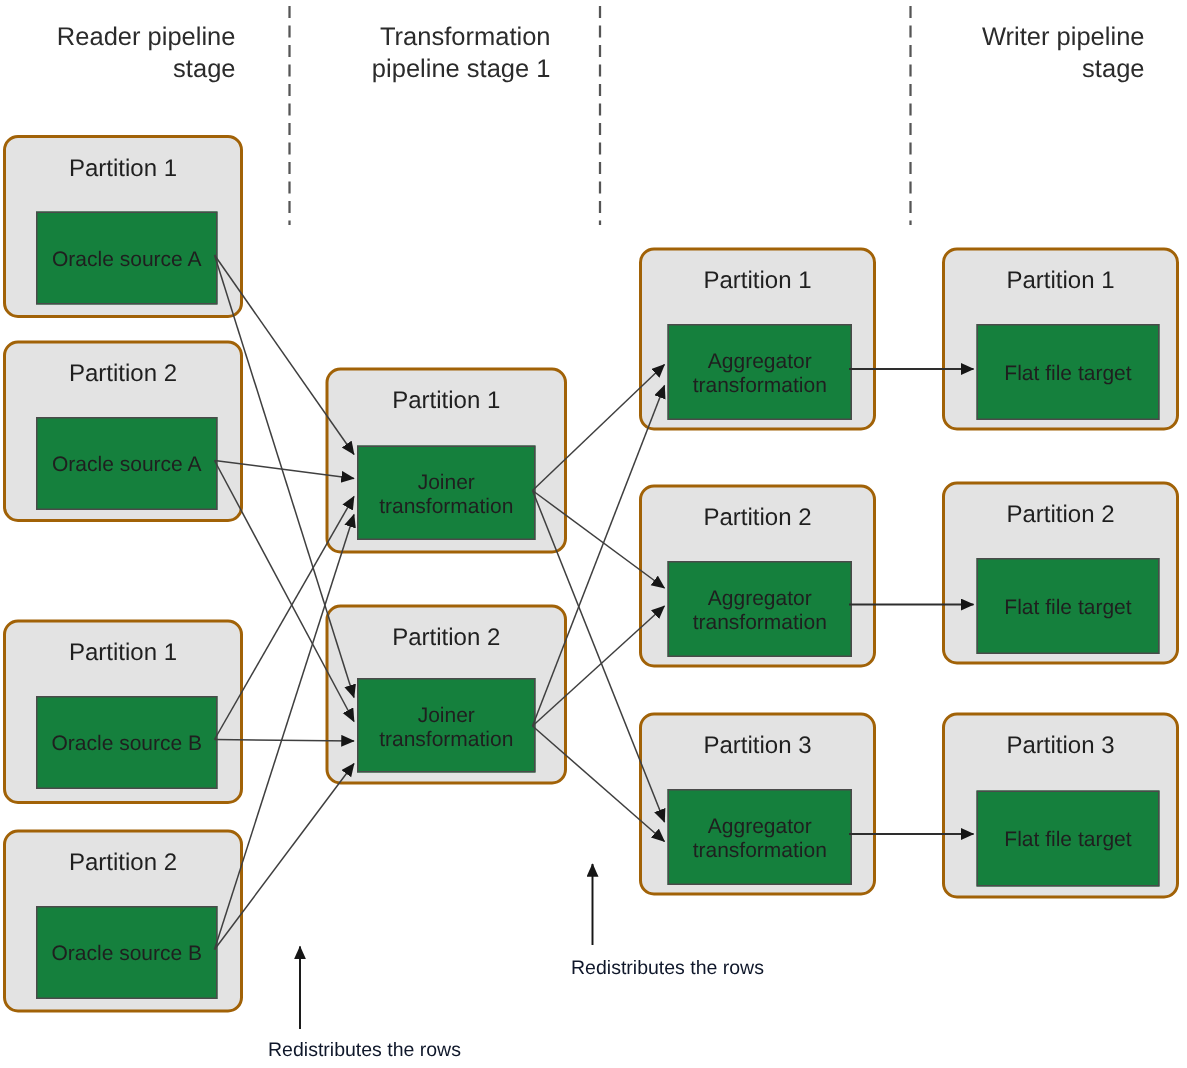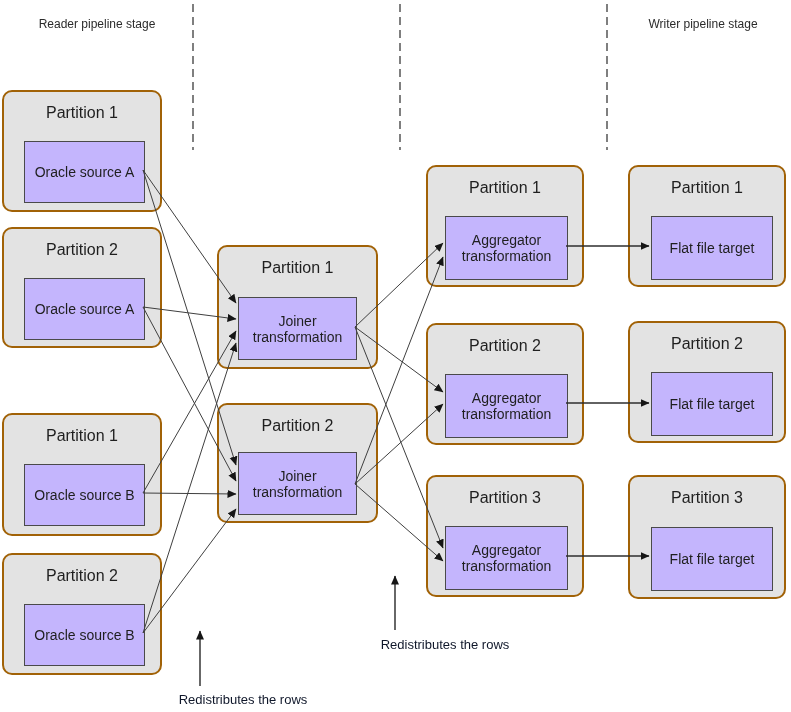--- a/index.html
+++ b/index.html
@@ -2,50 +2,51 @@
 <html><head>
 <meta charset="utf-8">
 <style>
   html, body { margin:0; padding:0; background:#ffffff; }
   .canvas {
     position:relative; width:791px; height:712px; overflow:hidden;
     background:#ffffff; color:#222;
     font-family:"Liberation Sans", sans-serif;
   }
   .hdr {
-    position:absolute; z-index:1; text-align:center;
-    font-size:12px; line-height:21px; color:#2b2b2b;
+    position:absolute; z-index:1; text-align:right;
+    font-size:17px; line-height:21px; color:#2b2b2b;
   }
   .pbox {
     position:absolute; z-index:2; box-sizing:border-box;
     background:#e3e3e3; border:2px solid #a16207; border-radius:10px;
   }
   .ptitle {
     text-align:center; font-size:16px; padding-top:12px; color:#1f1f1f;
   }
   .pinner {
     position:absolute; box-sizing:border-box;
-    background:#c4b5fd; border:1.5px solid #4a4a4a;
+    background:#15803d; border:1.5px solid #4a4a4a;
     display:flex; align-items:center; justify-content:center;
     text-align:center; font-size:14px; line-height:16px; color:#1f1f1f;
   }
   .annot {
     position:absolute; z-index:1; text-align:center;
     font-size:13px; color:#0f172a;
   }
   .lines {
     position:absolute; left:0; top:0; z-index:3; pointer-events:none;
   }
 </style>
 </head>
 <body>
 
 <div class="canvas">
 
   <div class="hdr" style="left:37px; top:14px; width:120px;">Reader pipeline stage</div>
+  <div class="hdr" style="left:217px; top:14px; width:150px;">Transformation pipeline stage 1</div>
   <div class="hdr" style="left:643px; top:14px; width:120px;">Writer pipeline stage</div>
 
   <div class="pbox" style="left:2px; top:90px; width:160px; height:122px;">
     <div class="ptitle">Partition 1</div>
     <div class="pinner" style="left:20px; top:49px; width:121px; height:62px;">Oracle source A</div>
   </div>
   <div class="pbox" style="left:2px; top:227px; width:160px; height:121px;">
     <div class="ptitle">Partition 2</div>
     <div class="pinner" style="left:20px; top:49px; width:121px; height:62px;">Oracle source A</div>
   </div>

